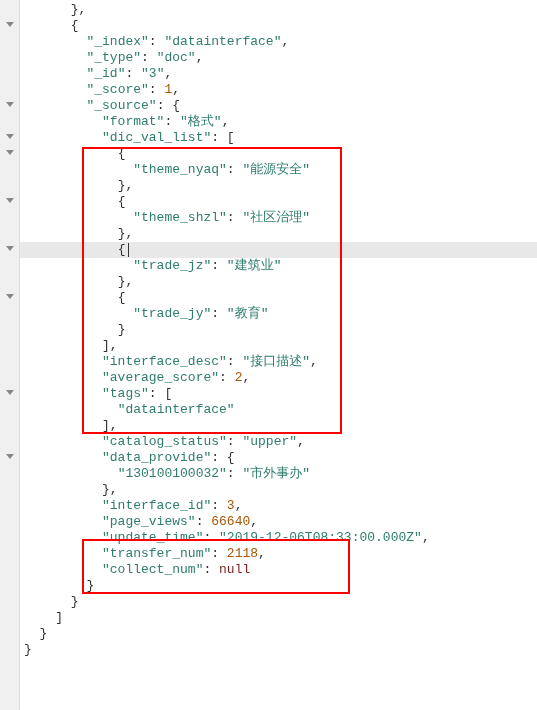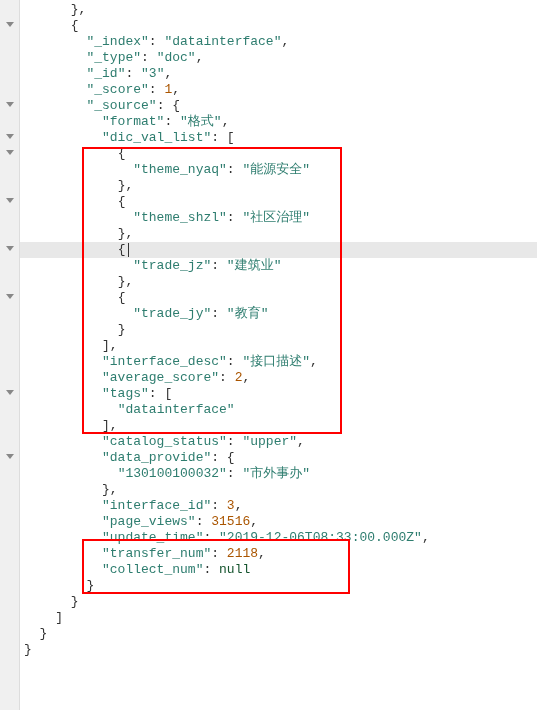--- a/index.html
+++ b/index.html
@@ -70,21 +70,21 @@
     .str {
       color: #2e7d6f;
     }
     .num {
       color: #aa5500;
     }
     .punct {
       color: #333;
     }
     .null {
-      color: #14532d;
+      color: #7f1d1d;
       font-family: Liberation Mono, monospace;
     }
     .red-box-1 {
       position: absolute;
       border: 2px solid #ff0000;
       left: 82px;
       top: 147px;
       width: 260px;
       height: 287px;
       pointer-events: none;
@@ -189,21 +189,21 @@
     <div class="line">          <span class="key">"interface_desc"</span><span class="punct">: </span><span class="str">"接口描述"</span><span class="punct">,</span></div>
     <div class="line">          <span class="key">"average_score"</span><span class="punct">: </span><span class="num">2</span><span class="punct">,</span></div>
     <div class="line">          <span class="key">"tags"</span><span class="punct">: </span><span class="punct">[</span></div>
     <div class="line">            <span class="str">"datainterface"</span></div>
     <div class="line">          <span class="punct">],</span></div>
     <div class="line">          <span class="key">"catalog_status"</span><span class="punct">: </span><span class="str">"upper"</span><span class="punct">,</span></div>
     <div class="line">          <span class="key">"data_provide"</span><span class="punct">: </span><span class="punct">{</span></div>
     <div class="line">            <span class="key">"130100100032"</span><span class="punct">: </span><span class="str">"市外事办"</span></div>
     <div class="line">          <span class="punct">},</span></div>
     <div class="line">          <span class="key">"interface_id"</span><span class="punct">: </span><span class="num">3</span><span class="punct">,</span></div>
-    <div class="line">          <span class="key">"page_views"</span><span class="punct">: </span><span class="num">31516</span><span class="punct">,</span></div>
+    <div class="line">          <span class="key">"page_views"</span><span class="punct">: </span><span class="num">66640</span><span class="punct">,</span></div>
     <div class="line">          <span class="key">"update_time"</span><span class="punct">: </span><span class="str">"2019-12-06T08:33:00.000Z"</span><span class="punct">,</span></div>
     <div class="line">          <span class="key">"transfer_num"</span><span class="punct">: </span><span class="num">2118</span><span class="punct">,</span></div>
     <div class="line">          <span class="key">"collect_num"</span><span class="punct">: </span><span class="null">null</span></div>
     <div class="line">        <span class="punct">}</span></div>
     <div class="line">      <span class="punct">}</span></div>
     <div class="line">    <span class="punct">]</span></div>
     <div class="line">  <span class="punct">}</span></div>
     <div class="line"><span class="punct">}</span></div>
   </div>
 <div class="red-box-1"></div>

